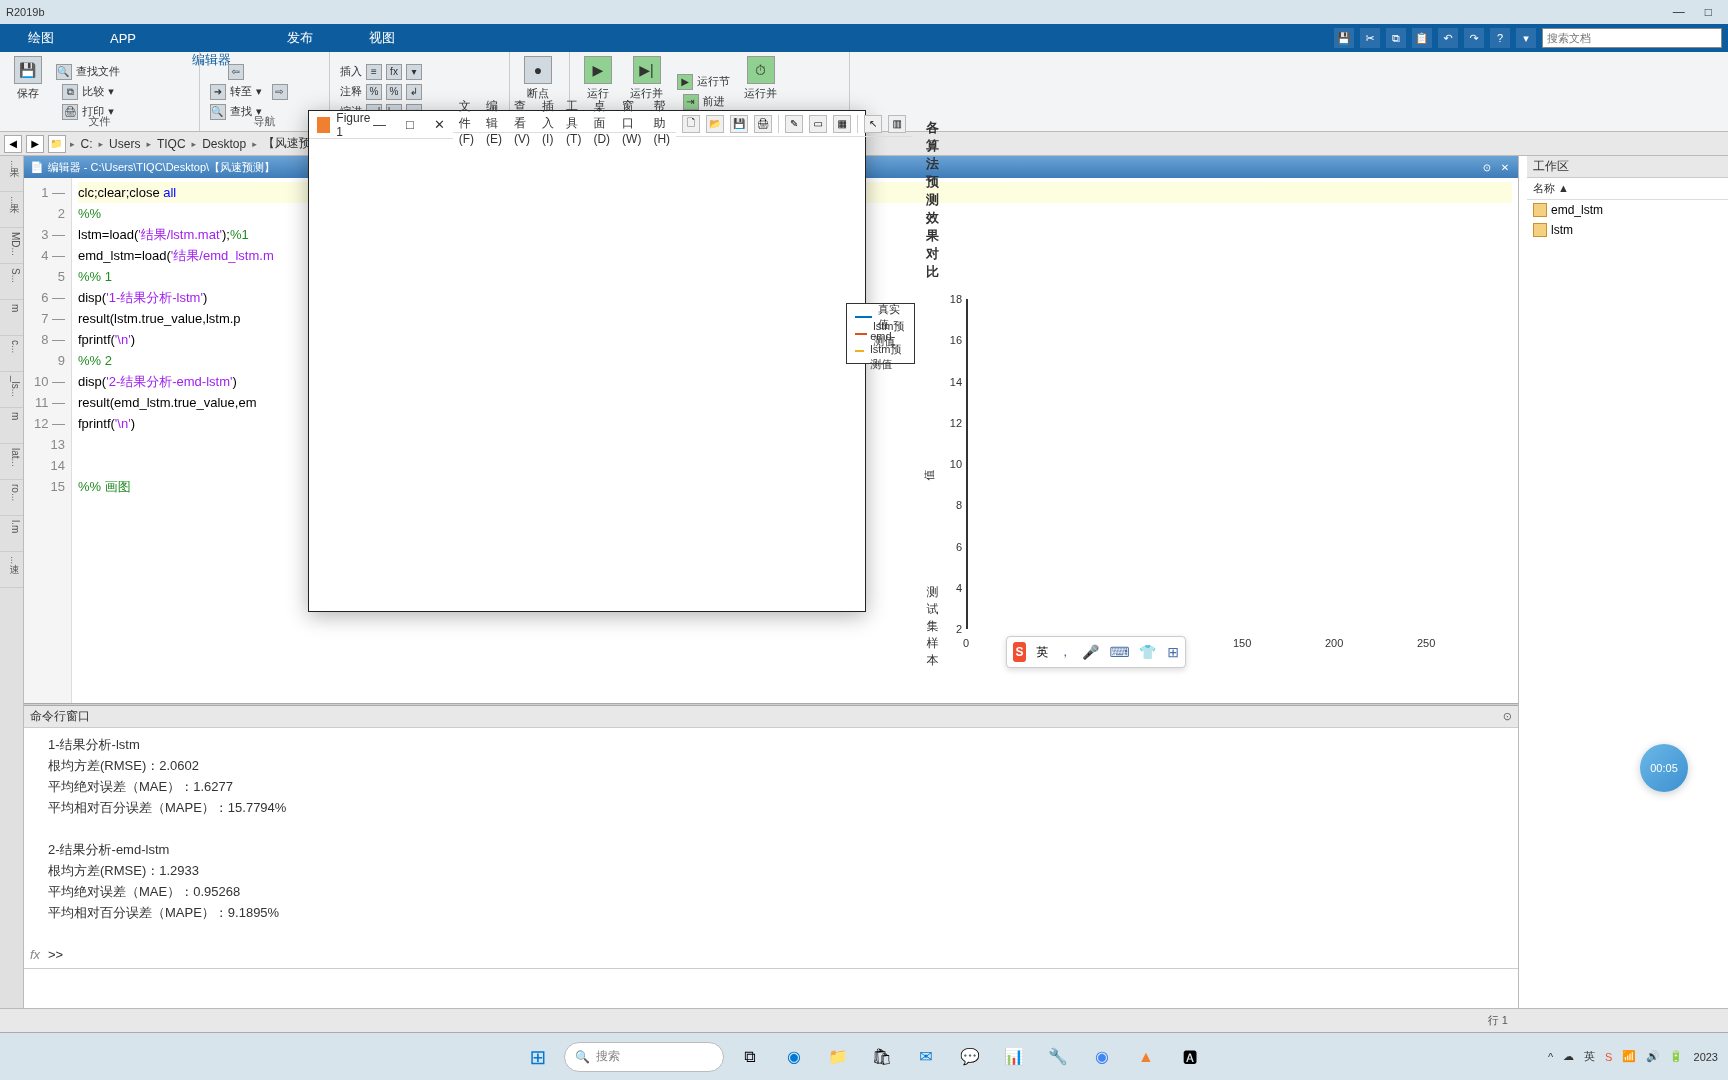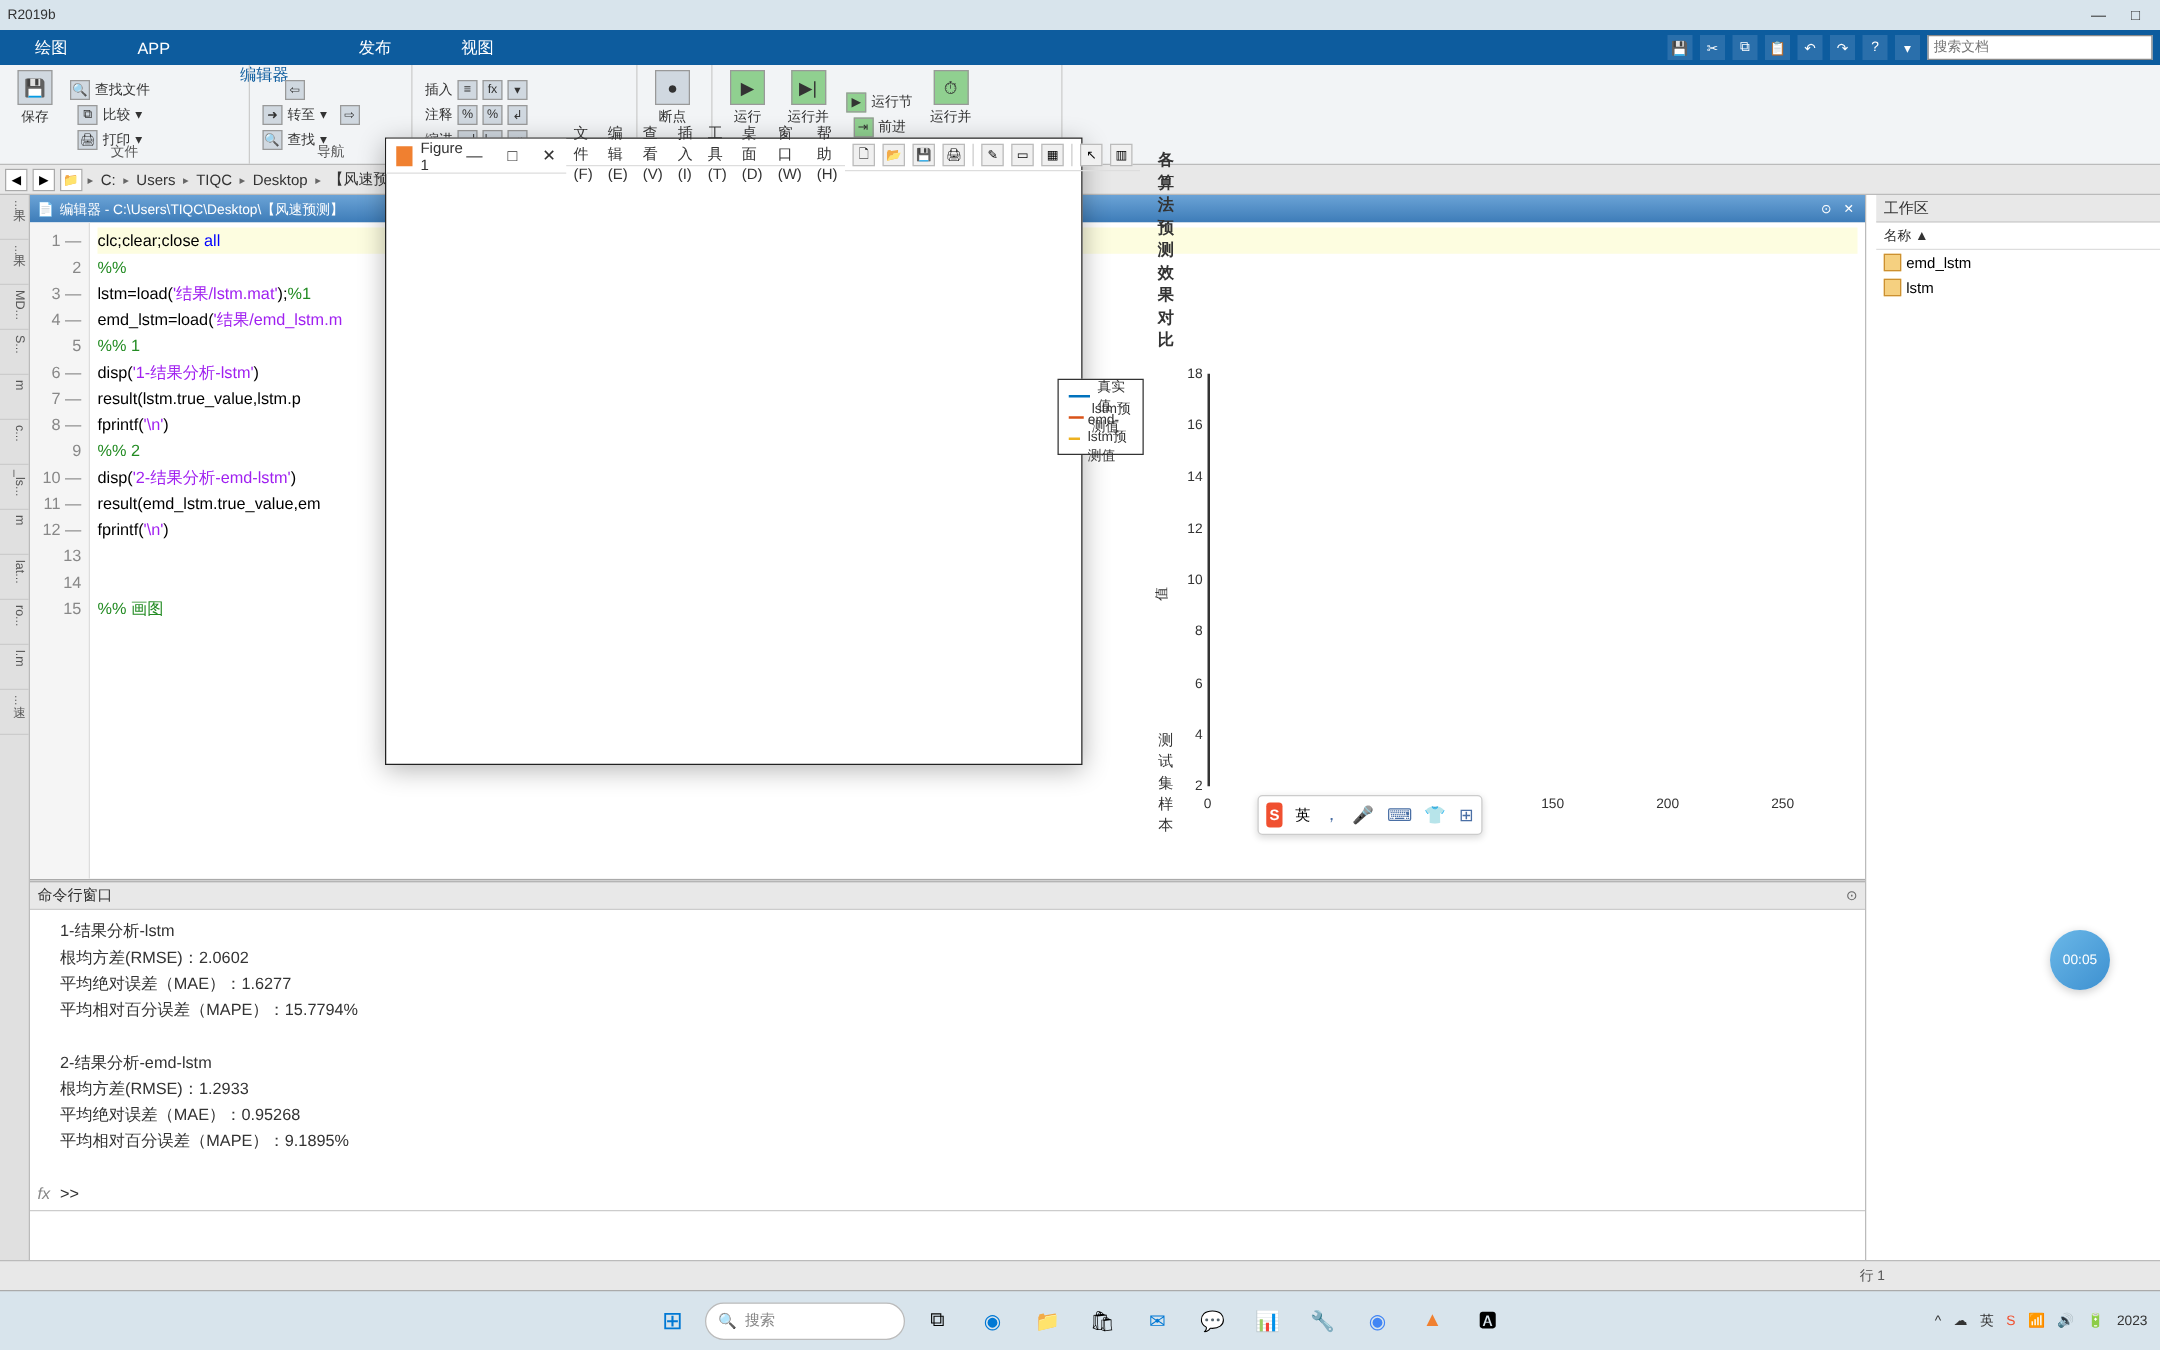--- a/index.html
+++ b/index.html
@@ -62,21 +62,21 @@
 .cmdwin-titlebar .tc { margin-left:auto; display:flex; gap:4px; }
 .cmdwin-titlebar .tc span { cursor:pointer; font-size:11px; color:#666; }
 .cmdwin-body { flex:0 0 240px; background:#fff; font-family:Consolas,monospace; font-size:13px; color:#333; padding:6px 10px 6px 24px; position:relative; overflow:auto; }
 .cmdwin-body .l { height:21px; line-height:21px; white-space:pre; }
 .cmdwin-body .prompt { position:absolute; left:6px; bottom:6px; font-style:italic; color:#888; }
 .cmdwin-body .pr { position:absolute; left:24px; bottom:6px; color:#333; }
 
 .blankarea { height:40px; background:#fff; border-top:1px solid #ccc; position:relative; }
 
 
-.workspace { width:236px; background:#fff; border-left:1px solid #bbb; display:flex; flex-direction:column; padding-left:8px;}
+.workspace { width:210px; background:#fff; border-left:1px solid #bbb; display:flex; flex-direction:column; padding-left:8px;}
 .ws-title { height:22px; background:#e8e8e8; display:flex; align-items:center; padding:0 6px; font-size:12px; color:#333; border-bottom:1px solid #ccc; }
 .ws-header { height:22px; border-bottom:1px solid #ddd; display:flex; align-items:center; padding:0 6px; font-size:11px; color:#333; }
 .ws-body { flex:1; }
 .ws-body .row { height:20px; display:flex; align-items:center; padding:0 6px; gap:4px; font-size:12px; cursor:pointer; }
 .ws-body .row .ic { width:14px; height:14px; background:#f5d080; border:1px solid #cc9030; }
 
 
 .statusbar { position:absolute; bottom:0; left:0; right:0; height:24px; background:#e8e8e8; border-top:1px solid #bbb; display:flex; align-items:center; font-size:11px; color:#555; }
 .statusbar .right { margin-left:auto; padding-right:220px; }
 

